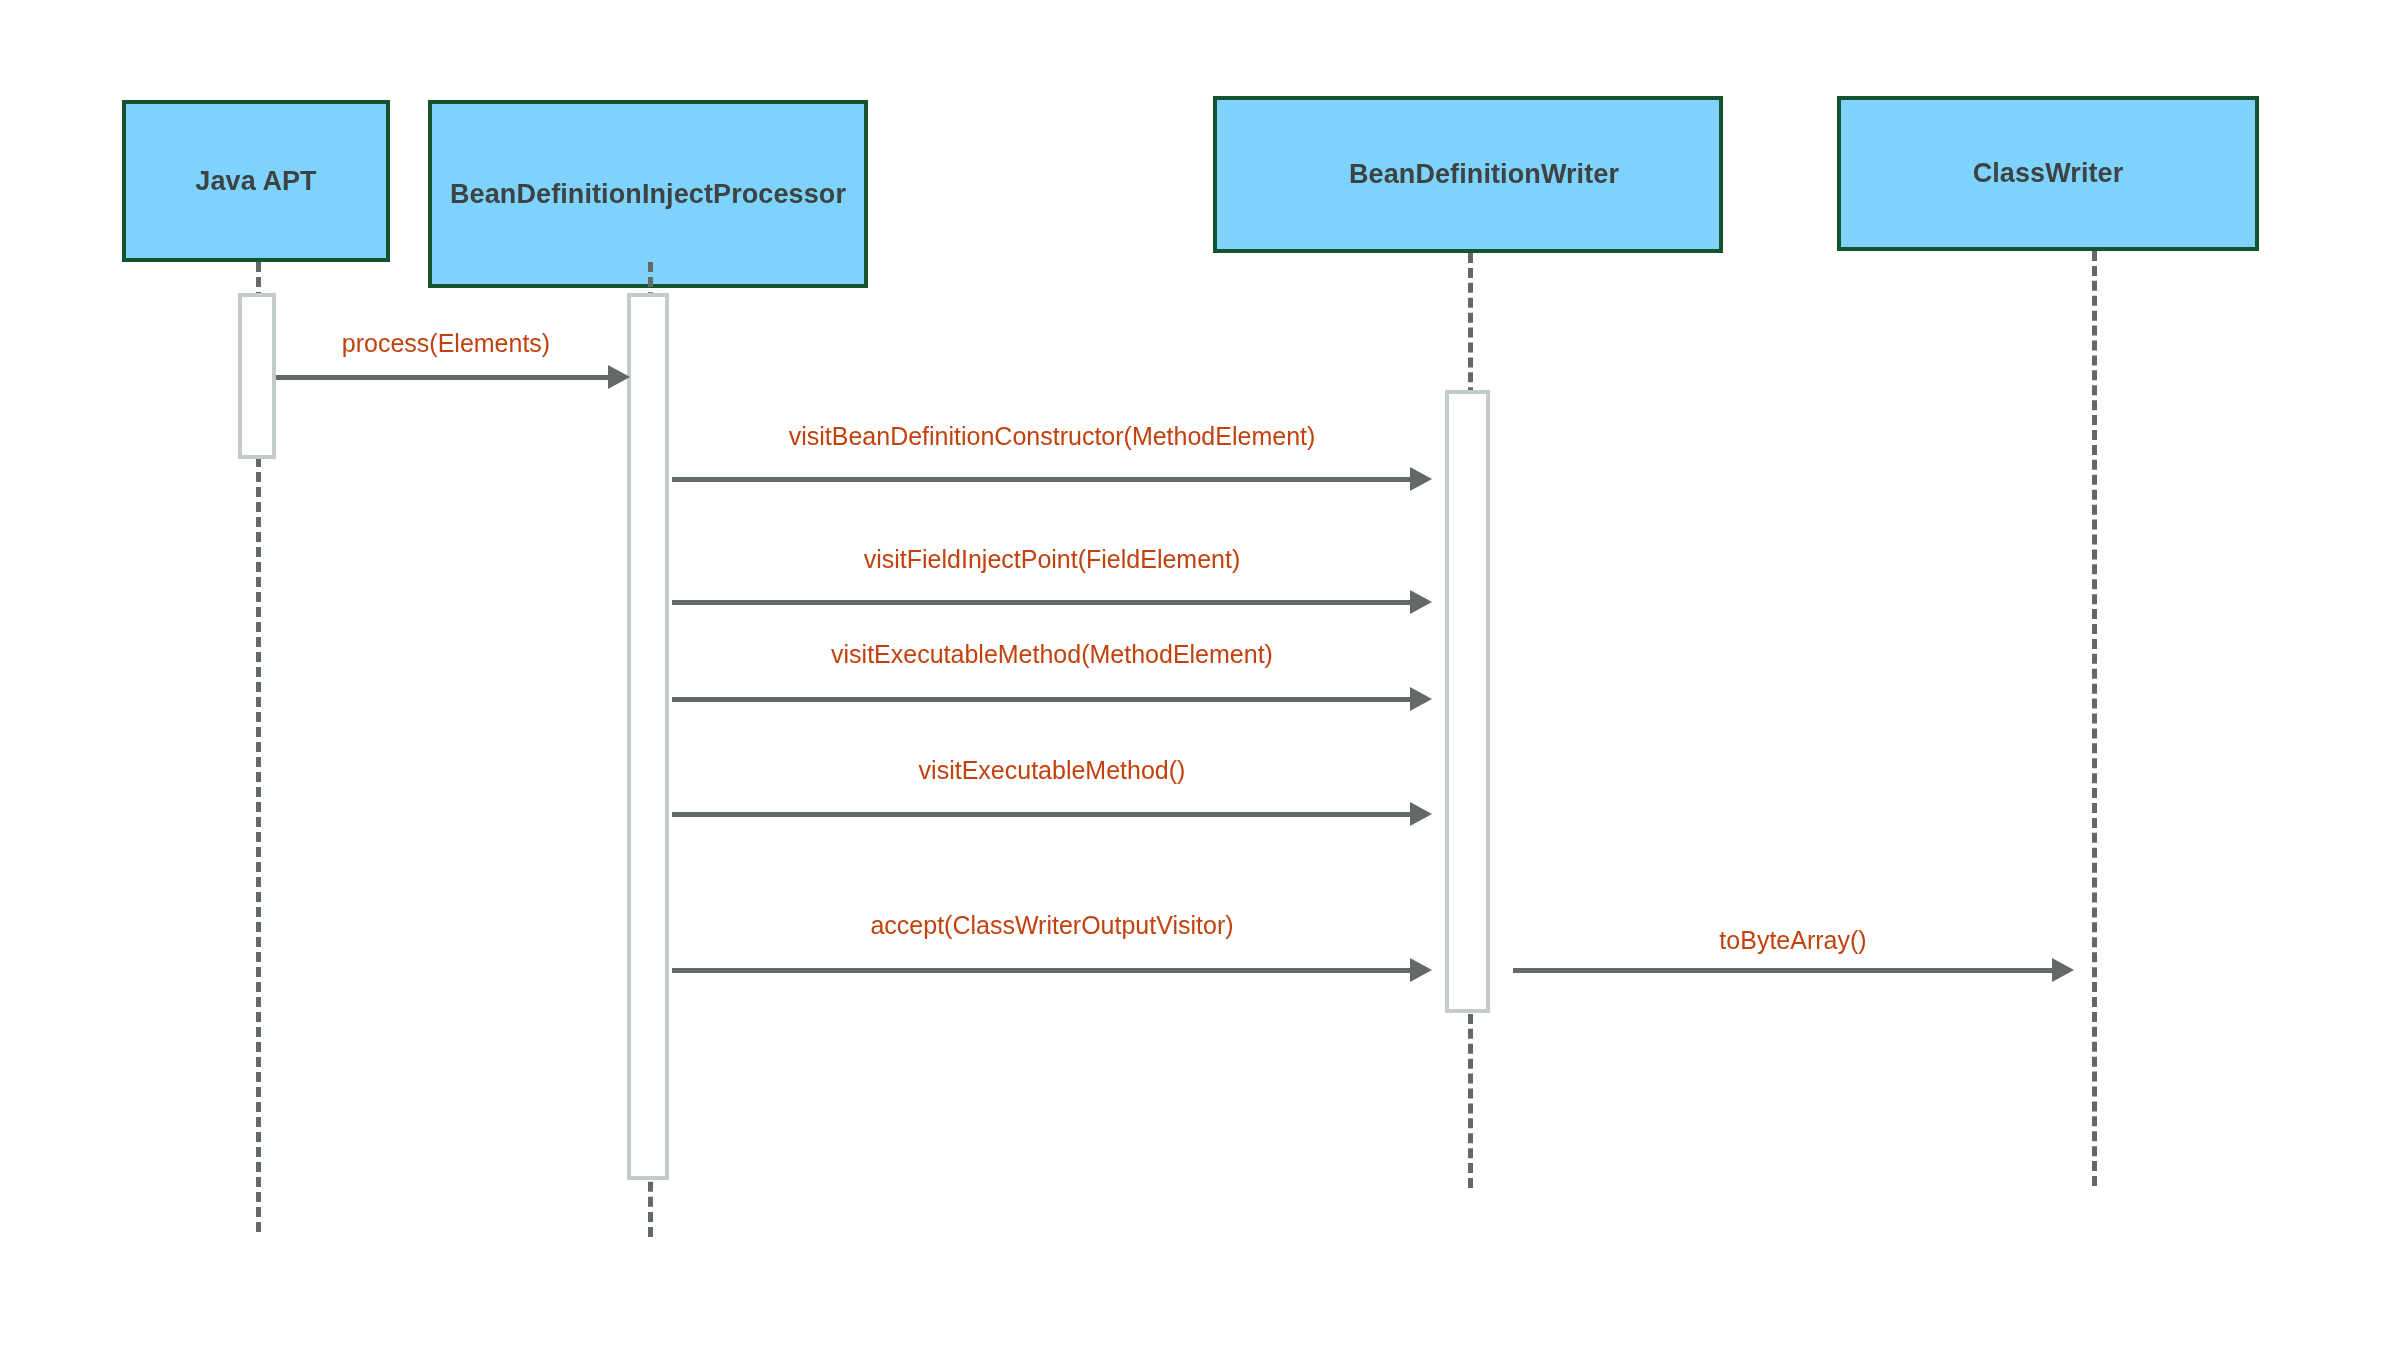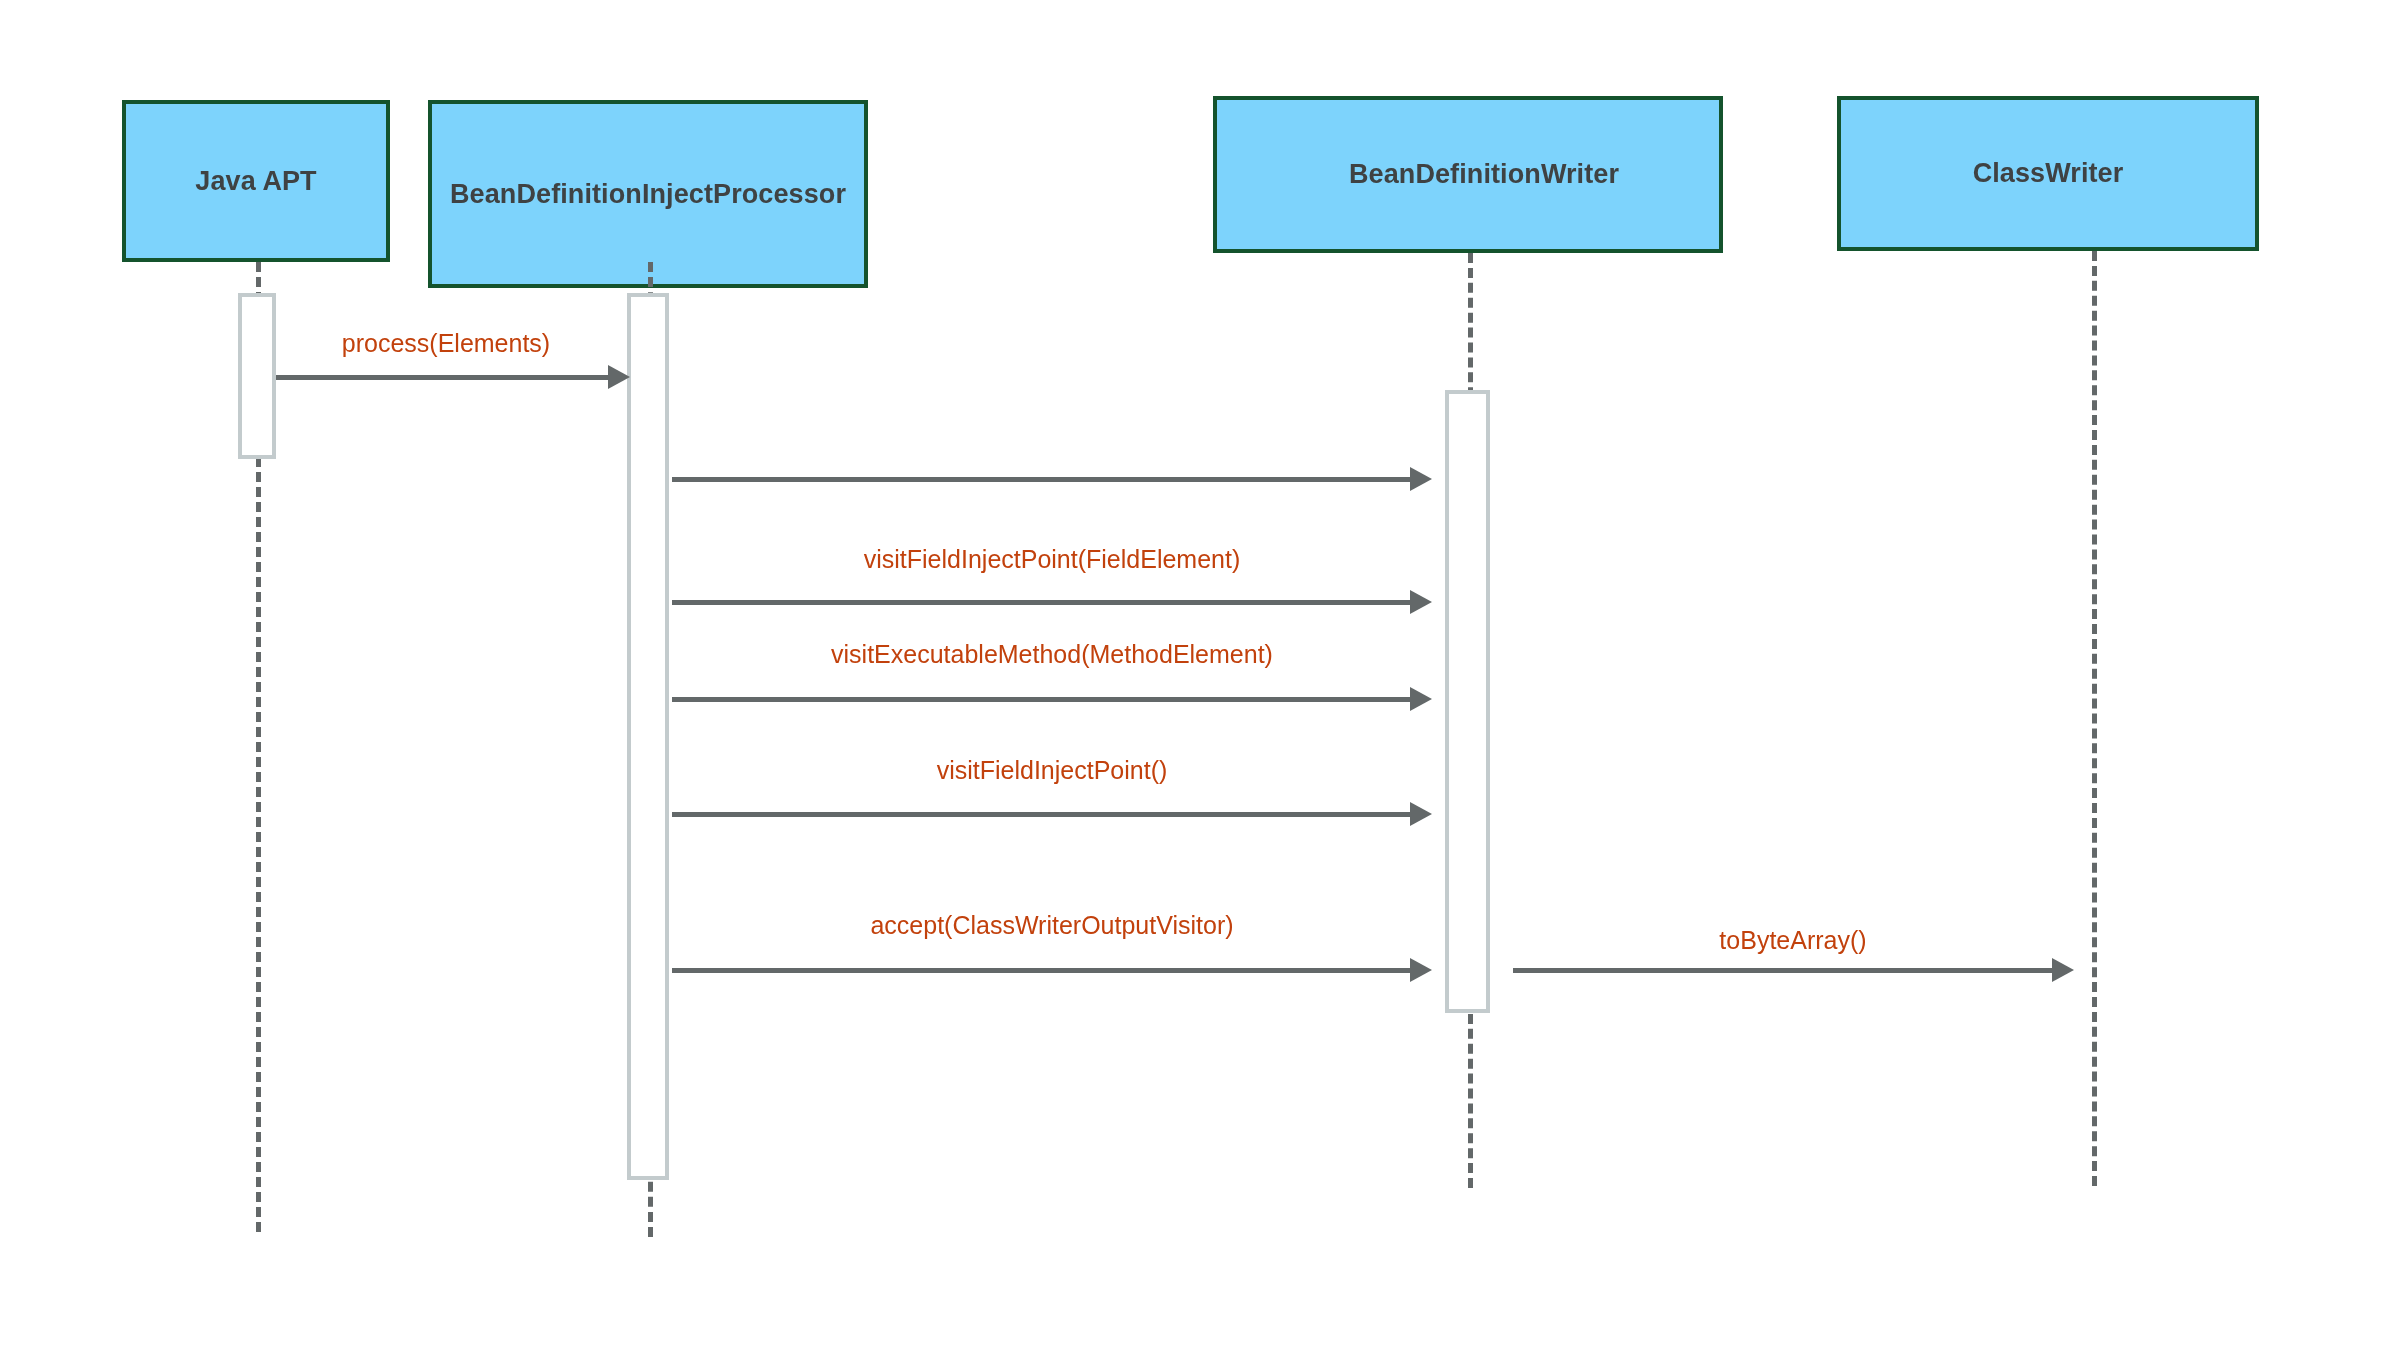--- a/index.html
+++ b/index.html
@@ -104,32 +104,33 @@
   <div class="activation" style="left:238px; top:293px; width:38px; height:166px;"></div>
 
   <div class="activation" style="left:627px; top:293px; width:42px; height:887px;"></div>
 
   <div class="activation" style="left:1445px; top:390px; width:45px; height:623px;"></div>
 
   <div class="msg-label" style="left:276px; top:331px; width:340px;">process(Elements)</div>
   <div class="msg" style="left:276px; top:375px; width:336px;"></div>
   <div class="arrowhead" style="left:608px; top:365px;"></div>
 
+  <div class="msg-label" style="left:672px; top:424px; width:760px;">visitBeanDefinitionConstructor(MethodElement)</div>
   <div class="msg" style="left:672px; top:477px; width:740px;"></div>
   <div class="arrowhead" style="left:1410px; top:467px;"></div>
 
   <div class="msg-label" style="left:672px; top:547px; width:760px;">visitFieldInjectPoint(FieldElement)</div>
   <div class="msg" style="left:672px; top:600px; width:740px;"></div>
   <div class="arrowhead" style="left:1410px; top:590px;"></div>
 
   <div class="msg-label" style="left:672px; top:642px; width:760px;">visitExecutableMethod(MethodElement)</div>
   <div class="msg" style="left:672px; top:697px; width:740px;"></div>
   <div class="arrowhead" style="left:1410px; top:687px;"></div>
 
-  <div class="msg-label" style="left:672px; top:758px; width:760px;">visitFieldInjectPoint()</div>
+  <div class="msg-label" style="left:672px; top:758px; width:760px;">visitExecutableMethod()</div>
   <div class="msg" style="left:672px; top:812px; width:740px;"></div>
   <div class="arrowhead" style="left:1410px; top:802px;"></div>
 
   <div class="msg-label" style="left:672px; top:913px; width:760px;">accept(ClassWriterOutputVisitor)</div>
   <div class="msg" style="left:672px; top:968px; width:740px;"></div>
   <div class="arrowhead" style="left:1410px; top:958px;"></div>
 
   <div class="msg-label" style="left:1513px; top:928px; width:560px;">toByteArray()</div>
   <div class="msg" style="left:1513px; top:968px; width:542px;"></div>
   <div class="arrowhead" style="left:2052px; top:958px;"></div>

